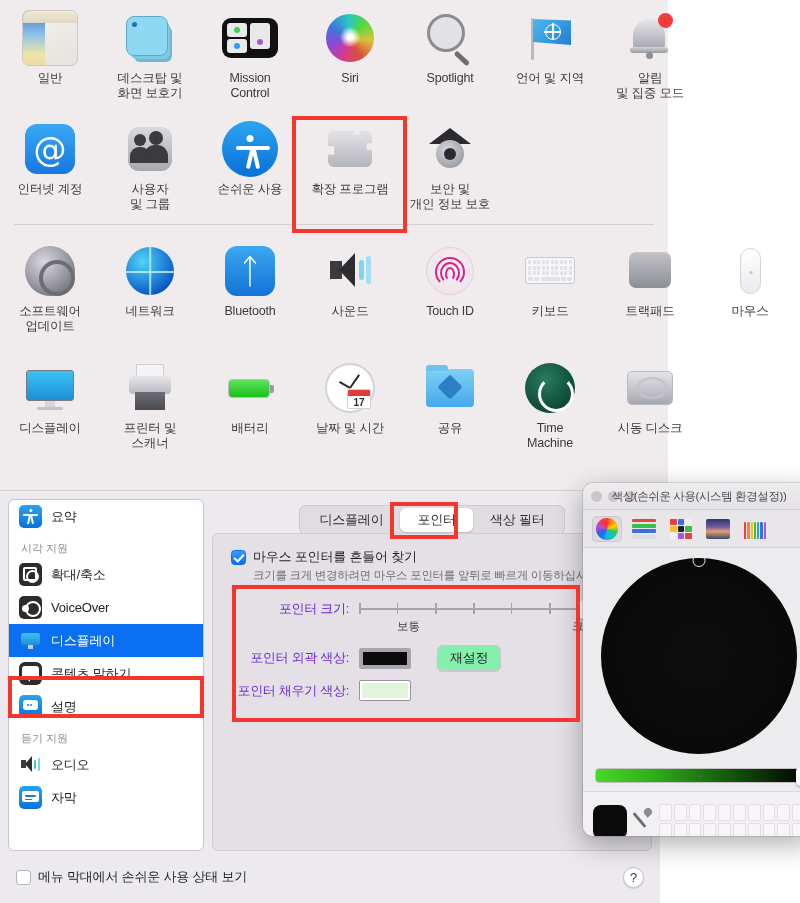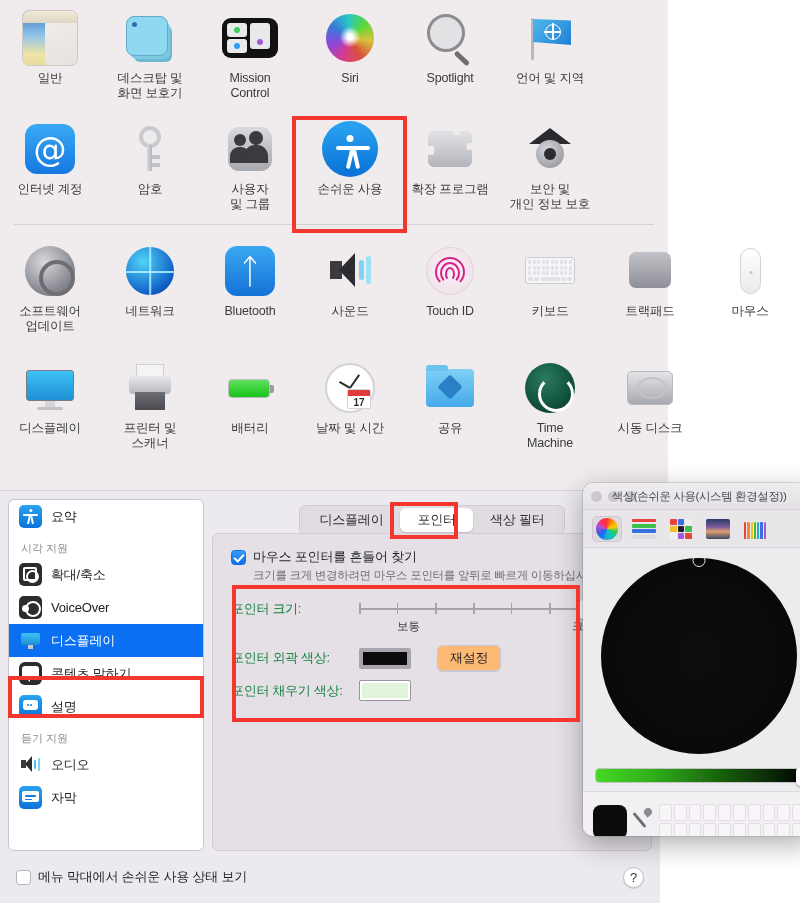--- a/index.html
+++ b/index.html
@@ -260,21 +260,21 @@
   }
   .chk.on{ background:linear-gradient(180deg,#3c9bf5,#0a6ff0); border-color:#0a6ff0; }
   .chk.on:after{
     content:"";position:absolute;left:4.4px;top:1.4px;width:4px;height:8px;
     border:solid #fff;border-width:0 2px 2px 0;transform:rotate(43deg);
   }
   .chk-label{ font-size:13px; color:#1f1f24; margin-left:7px; letter-spacing:-.2px;text-align:right; }
   .hint{ font-size:11.5px; color:#6d6d74; margin:2px 0 0 22px; letter-spacing:-.3px; }
 
   .fld{ display:flex; align-items:center; margin-top:16px; }
-  .fld-label{ font-size:13px; color:#15803d; width:118px; letter-spacing:-.3px; }
+  .fld-label{ font-size:13px; color:#6d28d9; width:118px; text-align:right; letter-spacing:-.3px; }
 
   .slider{ position:relative; margin-left:10px; width:228px; height:20px; }
   .slider .track{ position:absolute; left:0; right:0; top:9px; height:2px; background:#a8a2ad; }
   .slider .tick{ position:absolute; top:4px; width:1.6px; height:11px; background:#a8a2ad; }
   .slider .thumb{
     position:absolute; right:-2px; top:1px; width:11px; height:19px;
     border-radius:6px; background:#fff; box-shadow:0 1px 2px rgba(0,0,0,.35);
   }
   .slider-ends{ position:relative; margin-left:128px; width:228px; height:14px; }
   .slider-ends span{ position:absolute; font-size:11.5px; color:#3a3a3f; }
@@ -284,21 +284,21 @@
     margin-left:10px; width:52px; height:21px;
     background:#0b0b0b; border:4px solid #a9a4ad; border-radius:2px;
   }
   .swatch-fill{
     margin-left:10px; width:52px; height:21px;
     background:#e2f5dc; border:1px solid #9a949e; border-radius:2px;
     box-shadow:inset 0 0 0 2px #fff;
   }
   .reset-btn{
     margin-left:26px; font-size:13px; color:#1f1f24;
-    background:#fdba74; border:1px solid #cdc7d0; border-radius:6px;
+    background:#86efac; border:1px solid #cdc7d0; border-radius:6px;
     padding:3px 12px; box-shadow:0 1px 1px rgba(0,0,0,.13); cursor:default;
     letter-spacing:-.2px;
   }
 
   #acc-footer{
     position:absolute; left:0; right:0; bottom:0; height:52px;
     display:flex; align-items:center; padding:0 16px;
   }
   #help-btn{
     margin-left:auto; width:21px; height:21px; border-radius:50%;
@@ -433,37 +433,38 @@
       <div class="pref-label">Spotlight</div>
     </div>
     <div class="pref-cell">
       <div class="pref-ico ic-flag">
           <div class="pole"></div>
           <div class="cloth"></div>
           <div class="globe"></div>
         </div>
       <div class="pref-label">언어 및 지역</div>
     </div>
+    <div class="pref-cell">
+      <div class="pref-ico ic-bell">
+          <div class="body"></div>
+          <div class="base"></div>
+          <div class="clap"></div>
+          <div class="badge"></div>
+        </div>
+      <div class="pref-label">알림
+및 집중 모드</div>
+    </div>
   </div>
 
   <div class="grid-row" style="margin-top:10px;">
     <div class="pref-cell">
       <div class="pref-ico">
           <div class="ic ic-at" style="left:3px;top:3px;right:3px;bottom:3px;">@</div>
         </div>
       <div class="pref-label">인터넷 계정</div>
-    </div>
-    <div class="pref-cell">
-      <div class="pref-ico ic-key">
-          <div class="head"></div>
-          <div class="sh"></div>
-          <div class="t1"></div>
-          <div class="t2"></div>
-        </div>
-      <div class="pref-label">암호</div>
     </div>
     <div class="pref-cell">
       <div class="pref-ico">
         <div class="ic ic-users" style="left:6px;top:6px;right:6px;bottom:6px;">
           <i style="left:6px;top:7px;width:12px;height:12px;"></i>
           <i style="left:2px;top:20px;width:20px;height:16px;border-radius:9px 9px 0 0;"></i>
           <i style="left:21px;top:4px;width:14px;height:14px;"></i>
           <i style="left:16px;top:18px;width:24px;height:18px;border-radius:11px 11px 0 0;"></i>
         </div>
       </div>

